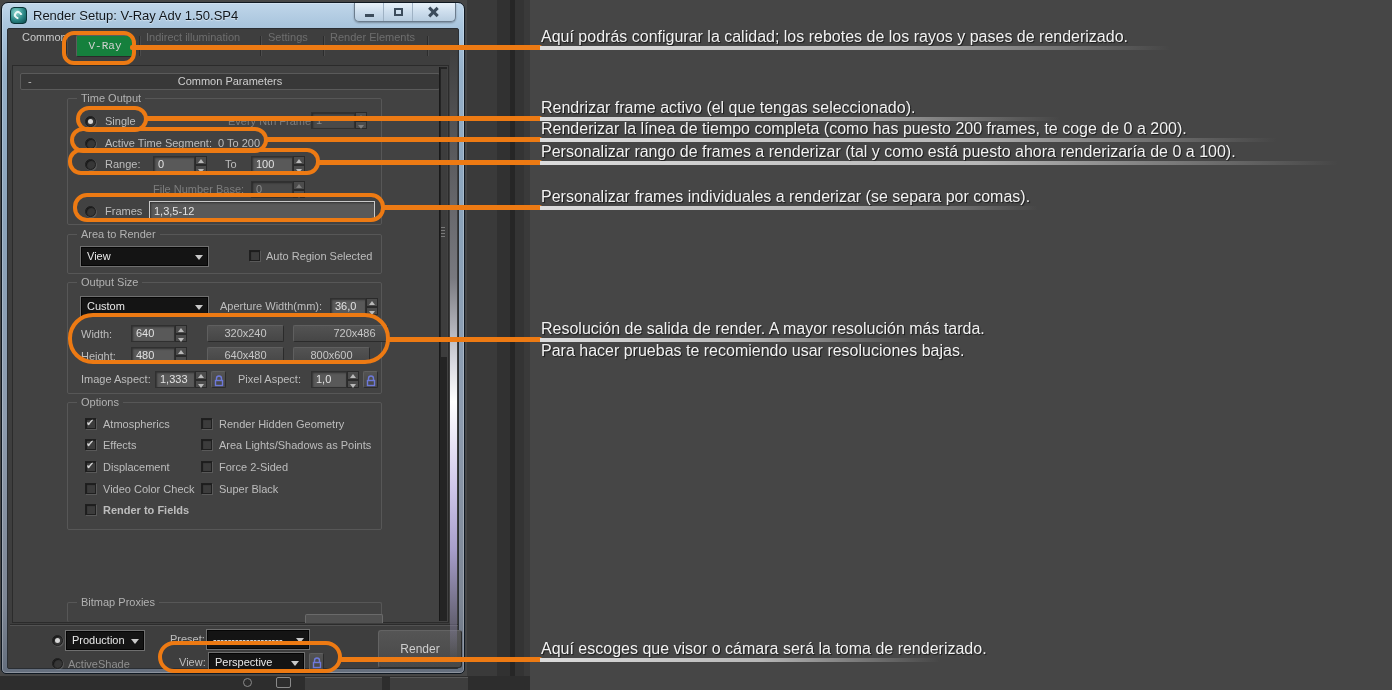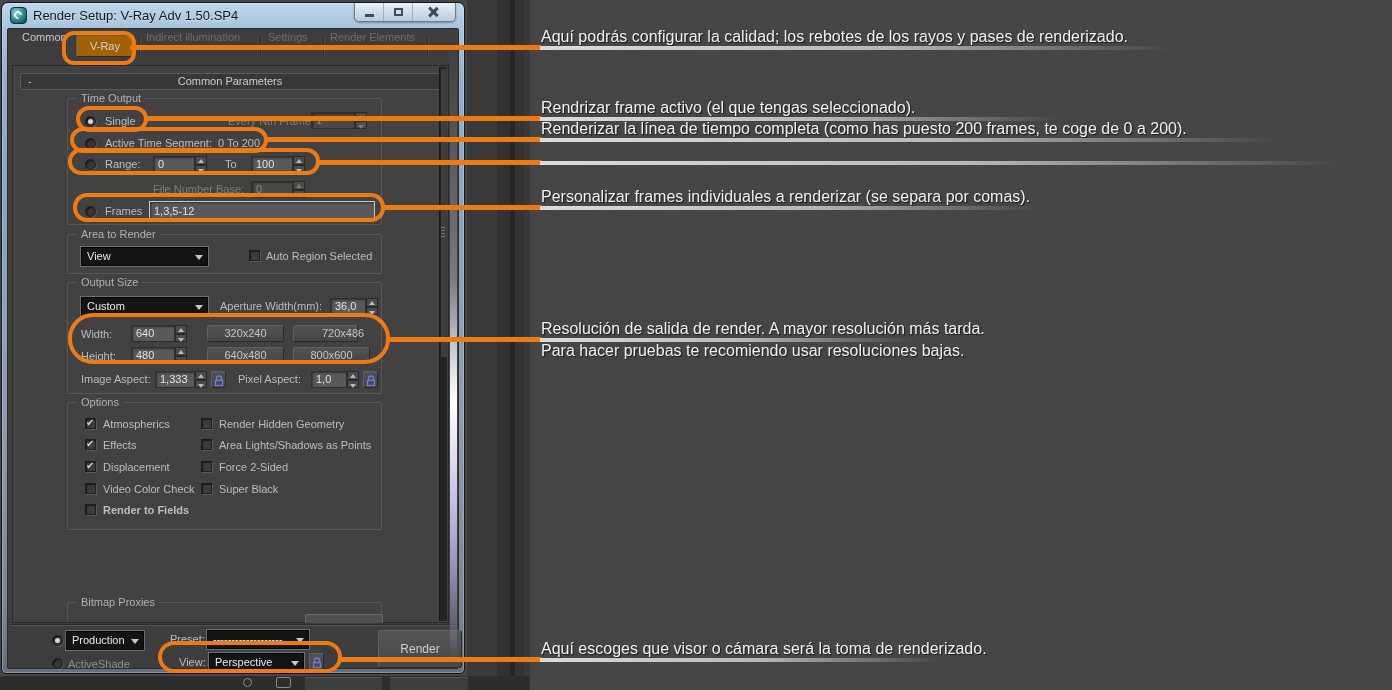--- a/index.html
+++ b/index.html
@@ -46,21 +46,21 @@
   .g-close::after { transform:rotate(-45deg); }
 
   .client { position:absolute; left:5px; top:25px; width:452px; height:641px; background:#3e3e3e;
     border:1px solid #2a2e33; border-radius:2px; }
 
   
   .tab { position:absolute; top:2px; font-size:11px; color:#6e6e6e; white-space:nowrap; }
   .tab.bright { color:#c9c9c9; }
   .tabsep { position:absolute; top:7px; width:1px; height:20px; background:#2c2c2c; box-shadow:1px 0 0 #4c4c4c; }
   .tab-vray { position:absolute; left:68px; top:6px; width:58px; height:22px; line-height:21px; text-align:center;
-    font-size:11px; color:#d2d2d2; background:#a16207; border:1px solid #2a2a2a; border-top-color:#5d5d5d; border-left-color:#5d5d5d; border-radius:2px; }
+    font-size:11px; color:#d2d2d2; background:#15803d; border:1px solid #2a2a2a; border-top-color:#5d5d5d; border-left-color:#5d5d5d; border-radius:2px;font-family:Liberation Mono, monospace; }
 
   
   .panel { position:absolute; left:4px; top:36px; width:437px; height:558px; background:#424242; border:1px solid #2b2b2b; }
   .rollout-header { position:absolute; left:12px; top:44px; width:420px; height:17px; background:#383838;
     border:1px solid #5a5a5a; border-radius:2px; font-size:11px; color:#cecece; text-align:center; line-height:15px; }
   .rollout-minus { position:absolute; left:7px; top:0px; color:#bdbdbd; }
 
   
   .scrollbar { position:absolute; left:431px; top:38px; width:8px; height:554px; background:#242424; border-left:1px solid #191919; }
   .sb-thumb { position:absolute; left:1px; top:2px; width:6px; height:288px; background:#3d3d3d; }
@@ -233,21 +233,21 @@
             <span class="dn"></span>
           </div>
 
         <div class="lbl" style="left:13px; top:45px;">Width:</div>
         <div class="field" style="left:63px; top:42px; width:44px;">640</div>
         <div class="spin" style="left:107px; top:42px;">
             <span class="up"></span>
             <span class="dn"></span>
           </div>
         <div class="rbtn" style="left:139px; top:42px; width:77px;">320x240</div>
-        <div class="rbtn" style="left:225px; top:42px; width:65px;padding-left:28px;">720x486</div>
+        <div class="rbtn" style="left:225px; top:42px; width:95px;padding-left:28px;">720x486</div>
 
         <div class="lbl" style="left:13px; top:67px;">Height:</div>
         <div class="field" style="left:63px; top:64px; width:44px;">480</div>
         <div class="spin" style="left:107px; top:64px;">
             <span class="up"></span>
             <span class="dn"></span>
           </div>
         <div class="rbtn" style="left:139px; top:64px; width:77px;">640x480</div>
         <div class="rbtn" style="left:225px; top:64px; width:77px;">800x600</div>
 
@@ -362,20 +362,21 @@
 
   <div class="ann" style="top:28px;">Aquí podrás configurar la calidad; los rebotes de los rayos y pases de renderizado.</div>
   <div class="underline" style="top:46px; width:630px;"></div>
 
   <div class="ann" style="top:99px;">Rendrizar frame activo (el que tengas seleccionado).</div>
   <div class="underline" style="top:117px; width:520px;"></div>
 
   <div class="ann" style="top:120px;">Renderizar la línea de tiempo completa (como has puesto 200 frames, te coge de 0 a 200).</div>
   <div class="underline" style="top:138px; width:737px;"></div>
 
+  <div class="ann" style="top:143px;">Personalizar rango de frames a renderizar (tal y como está puesto ahora renderizaría de 0 a 100).</div>
   <div class="underline" style="top:161px; width:798px;"></div>
 
   <div class="ann" style="top:188px;">Personalizar frames individuales a renderizar (se separa por comas).</div>
   <div class="underline" style="top:206px; width:498px;"></div>
 
   <div class="ann" style="top:320px;">Resolución de salida de render. A mayor resolución más tarda.</div>
   <div class="underline" style="top:338px; width:372px;"></div>
   <div class="ann" style="top:342px;">Para hacer pruebas te recomiendo usar resoluciones bajas.</div>
 
   <div class="ann" style="top:640px;">Aquí escoges que visor o cámara será la toma de renderizado.</div>

